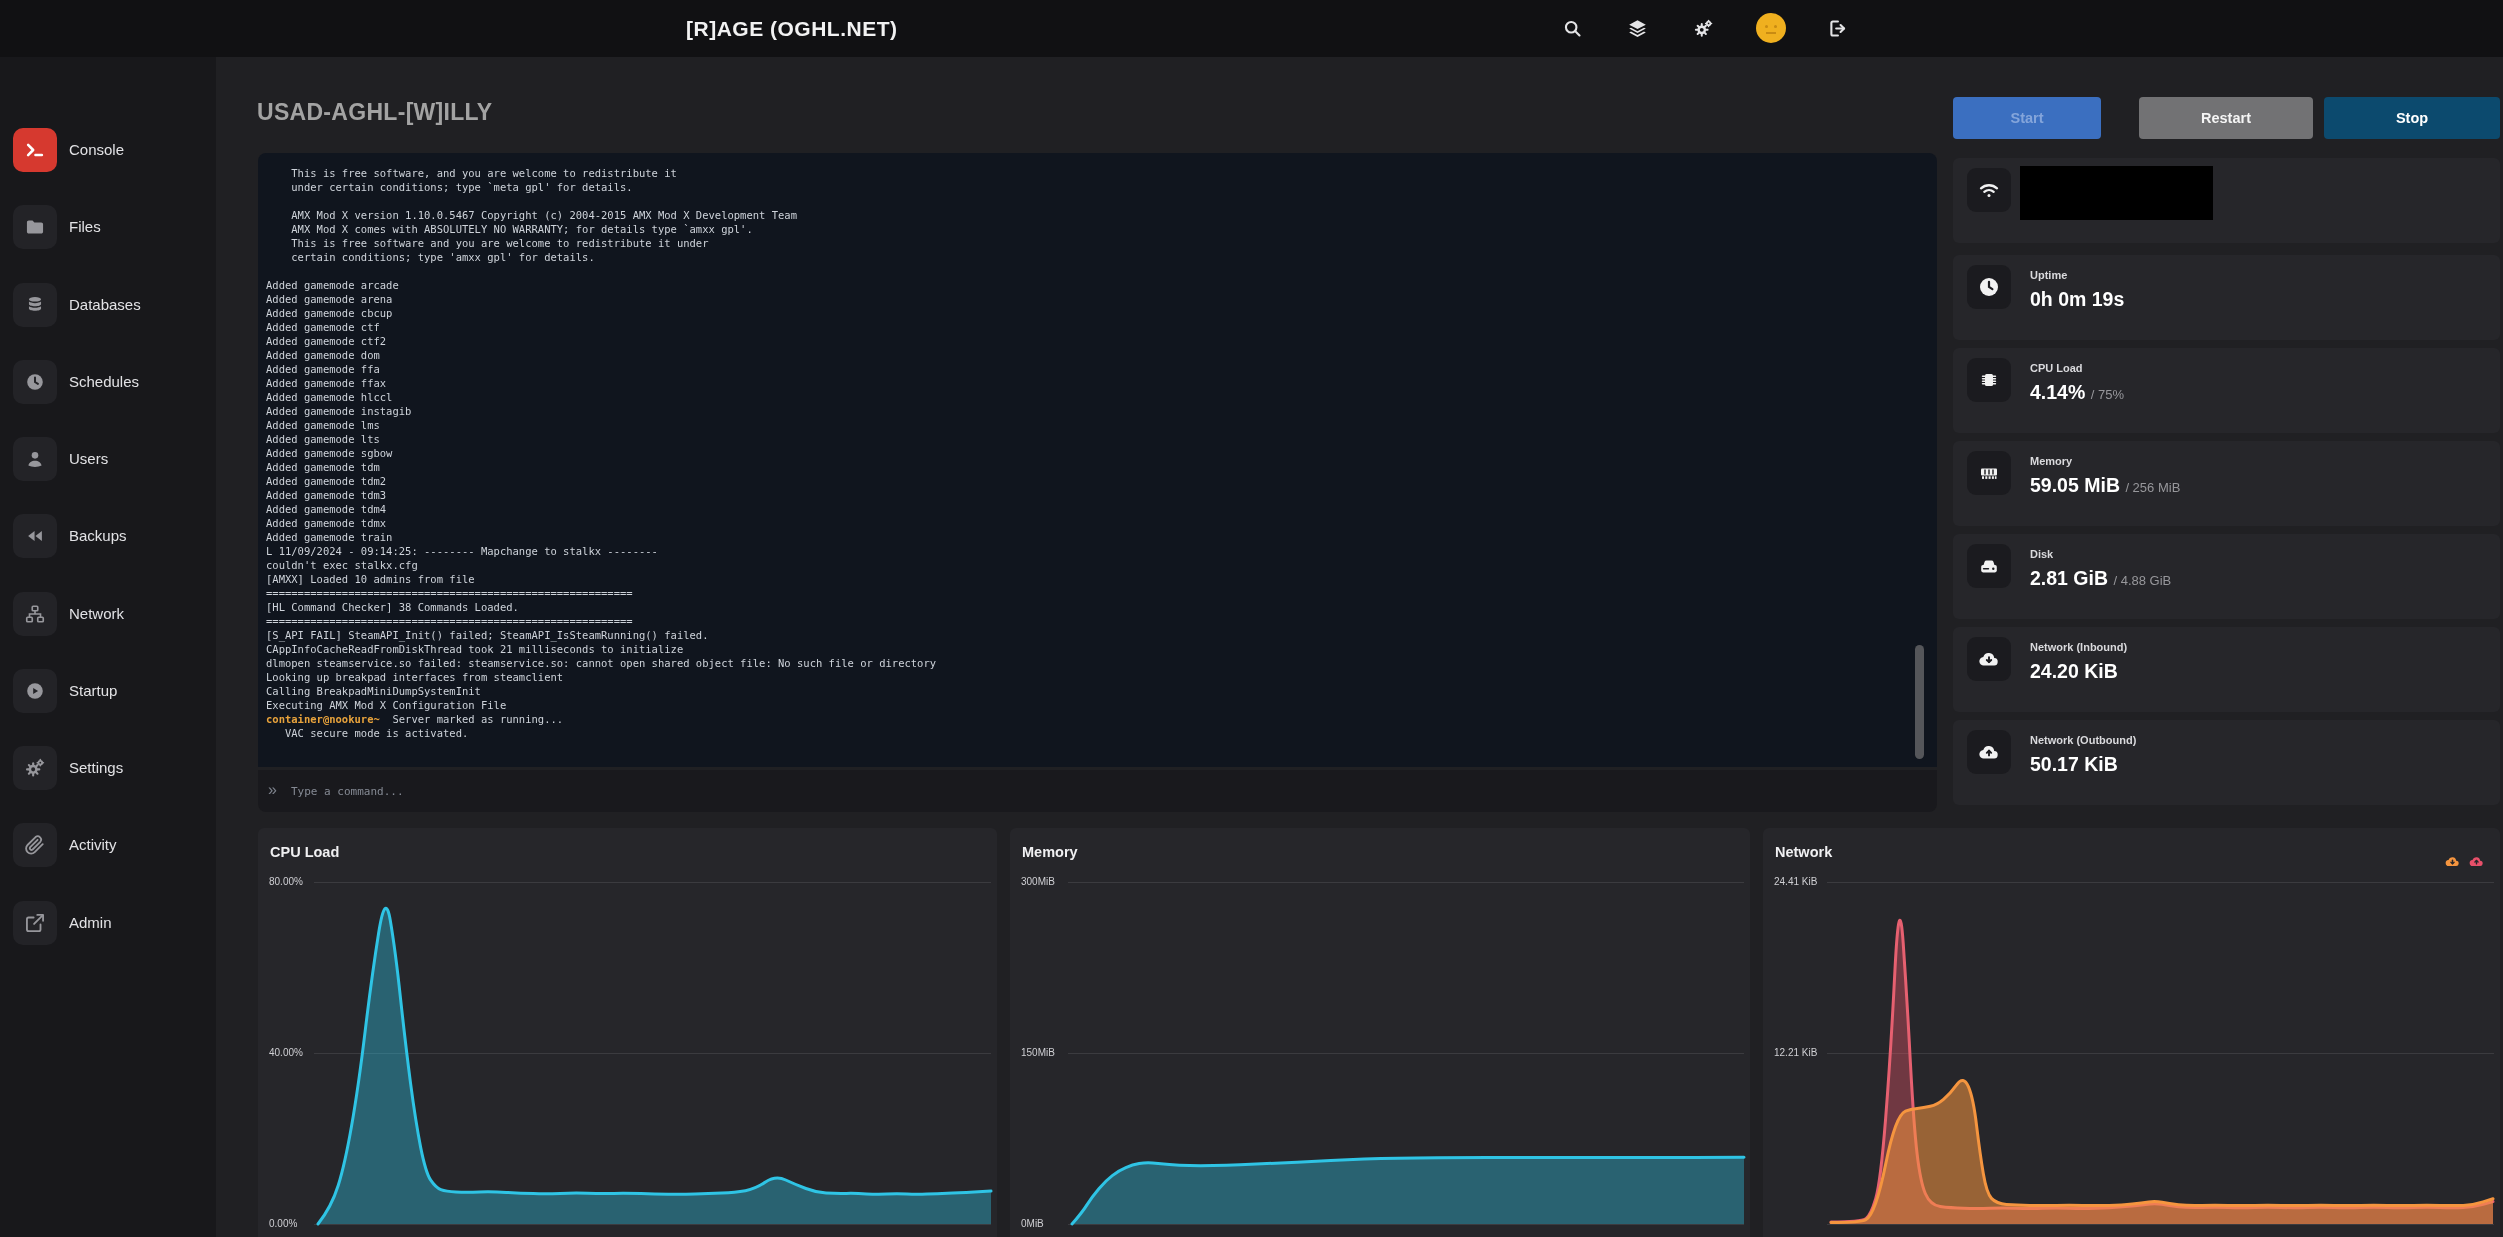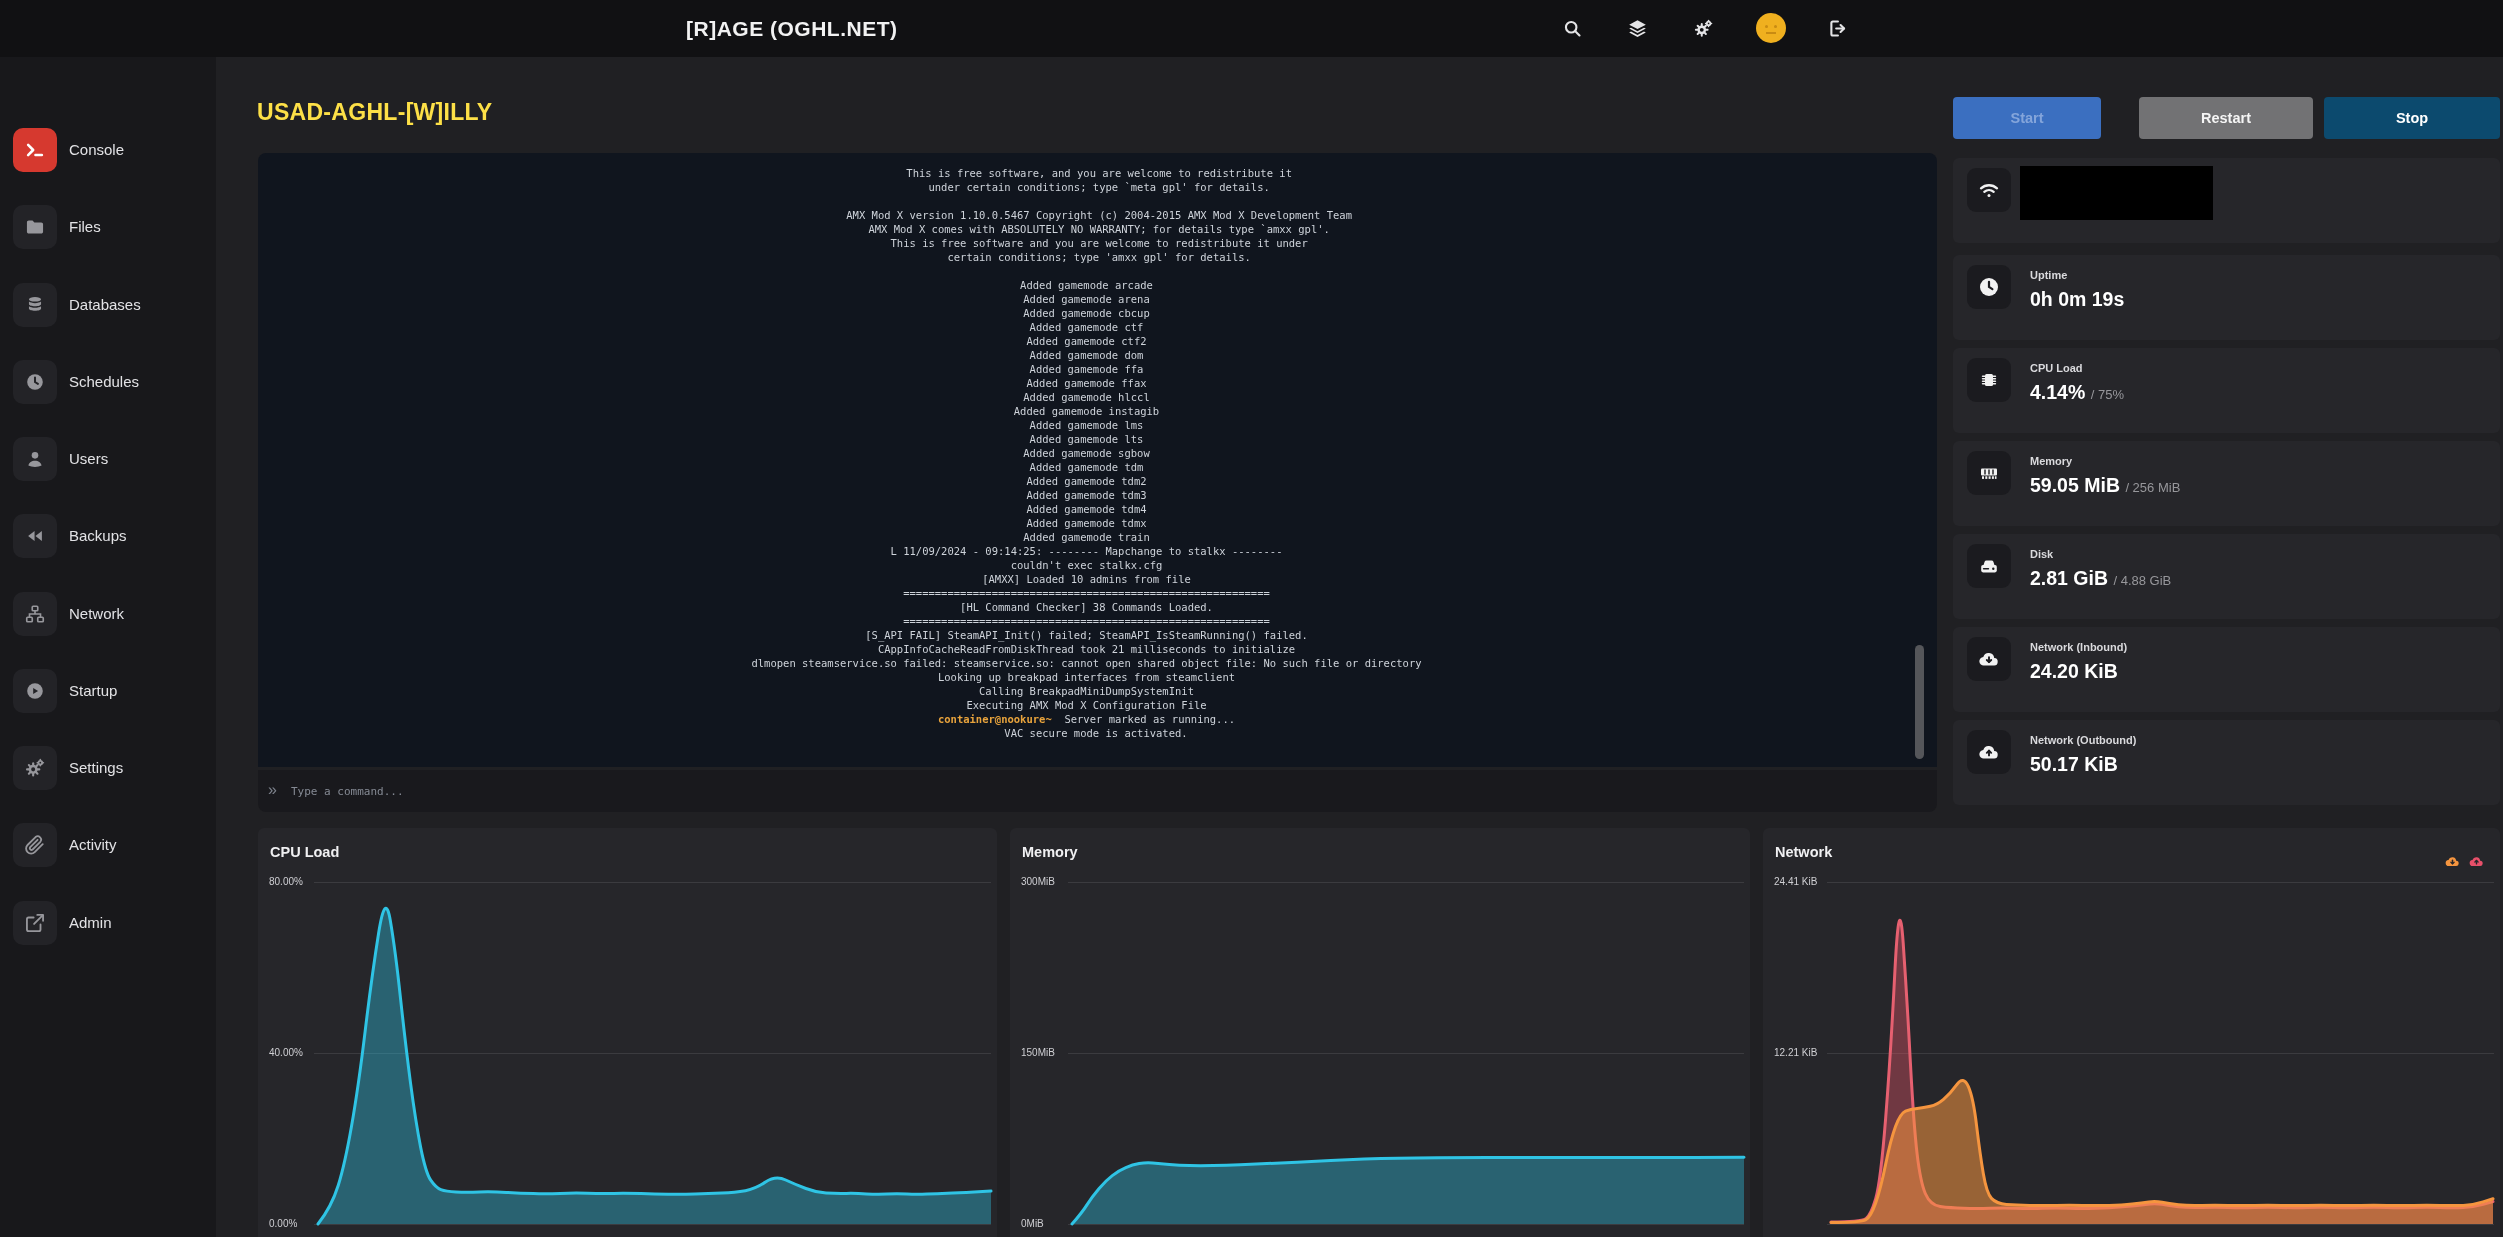--- a/index.html
+++ b/index.html
@@ -23,34 +23,34 @@
   .sidebar { position:absolute; left:0; top:57px; width:216px; height:1180px; background:#18181b; }
   .side-item { position:absolute; left:0; width:216px; height:44px; cursor:pointer; }
   .side-ico { position:absolute; left:13px; top:0; width:44px; height:44px; border-radius:10px;
               background:#232327; color:#97979c; display:flex; align-items:center; justify-content:center; }
   .side-ico svg { width:22px; height:22px; }
   .side-item.active .side-ico { background:#d6392f; color:#ffffff; }
   .side-label { position:absolute; left:69px; top:0; height:44px; line-height:44px;
                 color:#e2e2e5; font-size:15px; font-weight:500; }
 
   
-  .server-name { position:absolute; left:257px; top:99px; color:#fde047; font-size:23px;
+  .server-name { position:absolute; left:257px; top:99px; color:#a3a3a3; font-size:23px;
                  font-weight:bold; letter-spacing:.3px; }
   .btn { position:absolute; top:97px; height:42px; border:none; border-radius:4px; font-size:14.5px;
          font-weight:bold; cursor:pointer; font-family:"Liberation Sans",sans-serif; }
   .btn-start { left:1953px; width:148px; background:#3b6fc0; color:rgba(205,220,245,.5); }
   .btn-restart { left:2139px; width:174px; background:#727274; color:#f5f5f5; }
   .btn-stop { left:2324px; width:176px; background:#0c4a6e; color:#ffffff; }
 
   
   .console { position:absolute; left:258px; top:153px; width:1679px; height:614px; background:#10151e;
              border-radius:8px 8px 0 0; overflow:hidden; }
   .console-inner { position:absolute; left:8px; top:13px; right:30px; }
   .console-line { font-family:"DejaVu Sans Mono","Liberation Mono",monospace; font-size:10.5px;
-                  line-height:14px; height:14px; color:#ced3da; white-space:pre;text-align:center; }
+                  line-height:14px; height:14px; color:#ced3da; white-space:pre; }
   .hl-prefix { color:#e8a33c; font-weight:bold; }
   .console-scrollbar { position:absolute; left:1657px; top:492px; width:9px; height:114px;
                        background:#55565a; border-radius:5px; cursor:pointer; }
   .cmdbar { position:absolute; left:258px; top:770px; width:1679px; height:42px; background:#19191d;
             border-radius:0 0 8px 8px; }
   .cmd-prompt { position:absolute; left:10px; top:0; height:42px; line-height:40px; color:#7d828c; font-size:16px; }
   .cmd-input { position:absolute; left:33px; top:0; width:1600px; height:42px; background:transparent; border:none;
                outline:none; color:#ced3da; font-family:"DejaVu Sans Mono","Liberation Mono",monospace; font-size:11px; }
   .cmd-input::placeholder { color:#858a94; opacity:1; }
 

